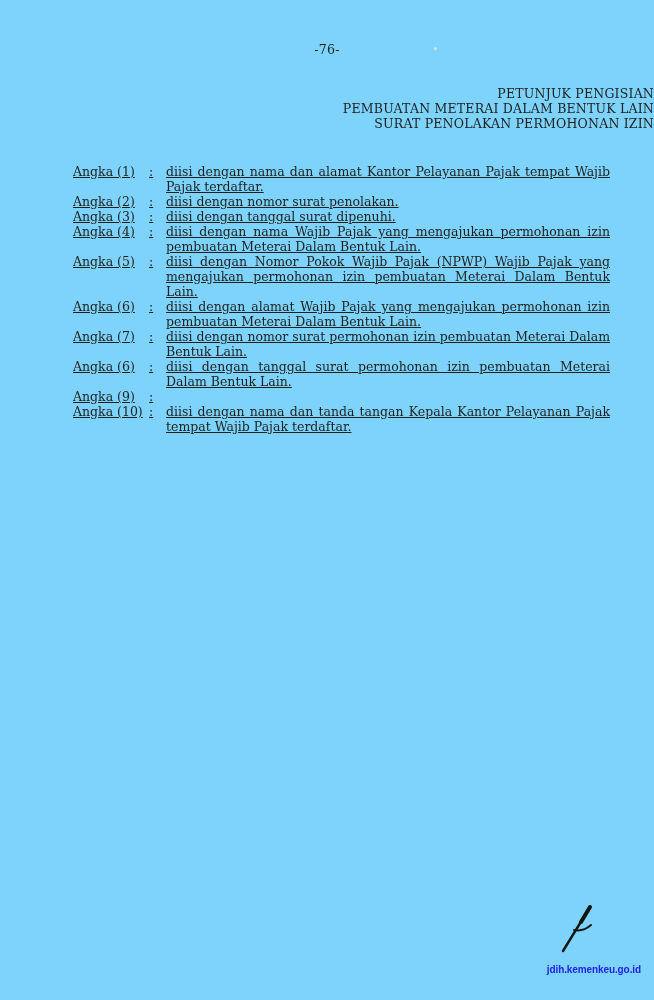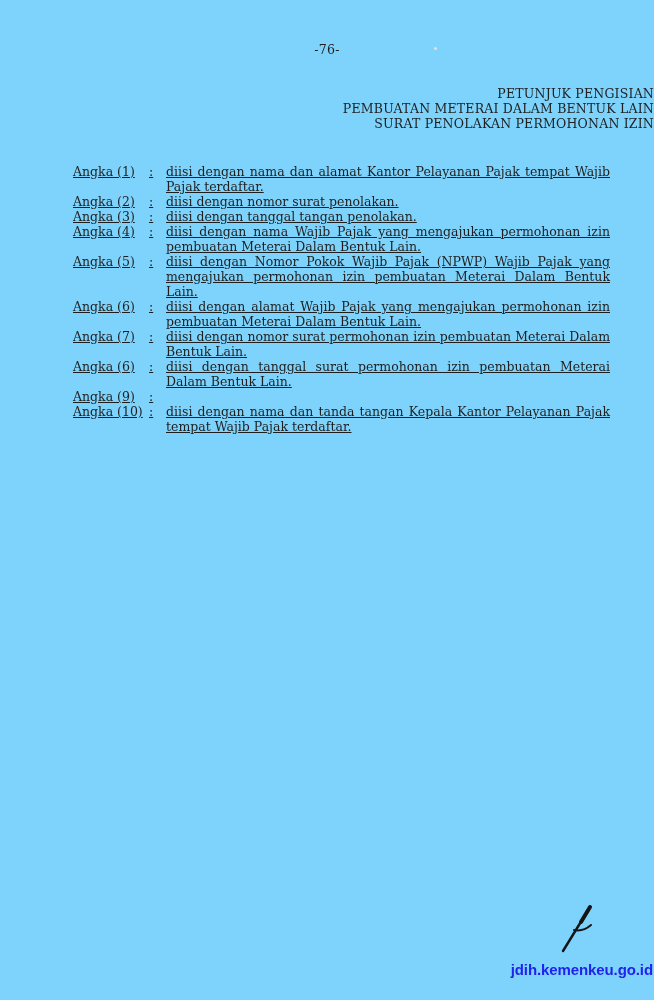--- a/index.html
+++ b/index.html
@@ -69,24 +69,24 @@
   .signature-mark {
     position: absolute;
     left: 555px;
     top: 895px;
     width: 40px;
     height: 62px;
   }
   .footer-link {
     position: absolute;
     top: 962px;
-    right: 1px;
+    right: 13px;
     font-family: "Liberation Sans", sans-serif;
     font-weight: bold;
-    font-size: 15px;
+    font-size: 10px;
     letter-spacing: -0.1px;
     white-space: nowrap;
   }
 </style>
 </head>
 <body>
 
 <div class="page" style="background: #7dd3fc; color: rgb(31, 31, 31);">
 
   <div class="page-number">-76-</div>
@@ -106,21 +106,21 @@
         <div class="inst-text">diisi dengan nama dan alamat Kantor Pelayanan Pajak tempat Wajib Pajak terdaftar.</div>
       </div>
       <div class="inst-row">
         <span class="inst-label">Angka (2)</span>
         <span class="inst-colon">:</span>
         <div class="inst-text">diisi dengan nomor surat penolakan.</div>
       </div>
       <div class="inst-row">
         <span class="inst-label">Angka (3)</span>
         <span class="inst-colon">:</span>
-        <div class="inst-text">diisi dengan tanggal tangan penolakan.</div>
+        <div class="inst-text">diisi dengan tanggal surat dipenuhi.</div>
       </div>
       <div class="inst-row">
         <span class="inst-label">Angka (4)</span>
         <span class="inst-colon">:</span>
         <div class="inst-text">diisi dengan nama Wajib Pajak yang mengajukan permohonan izin pembuatan Meterai Dalam Bentuk Lain.</div>
       </div>
       <div class="inst-row">
         <span class="inst-label">Angka (5)</span>
         <span class="inst-colon">:</span>
         <div class="inst-text">diisi dengan Nomor Pokok Wajib Pajak (NPWP) Wajib Pajak yang mengajukan permohonan izin pembuatan Meterai Dalam Bentuk Lain.</div>

